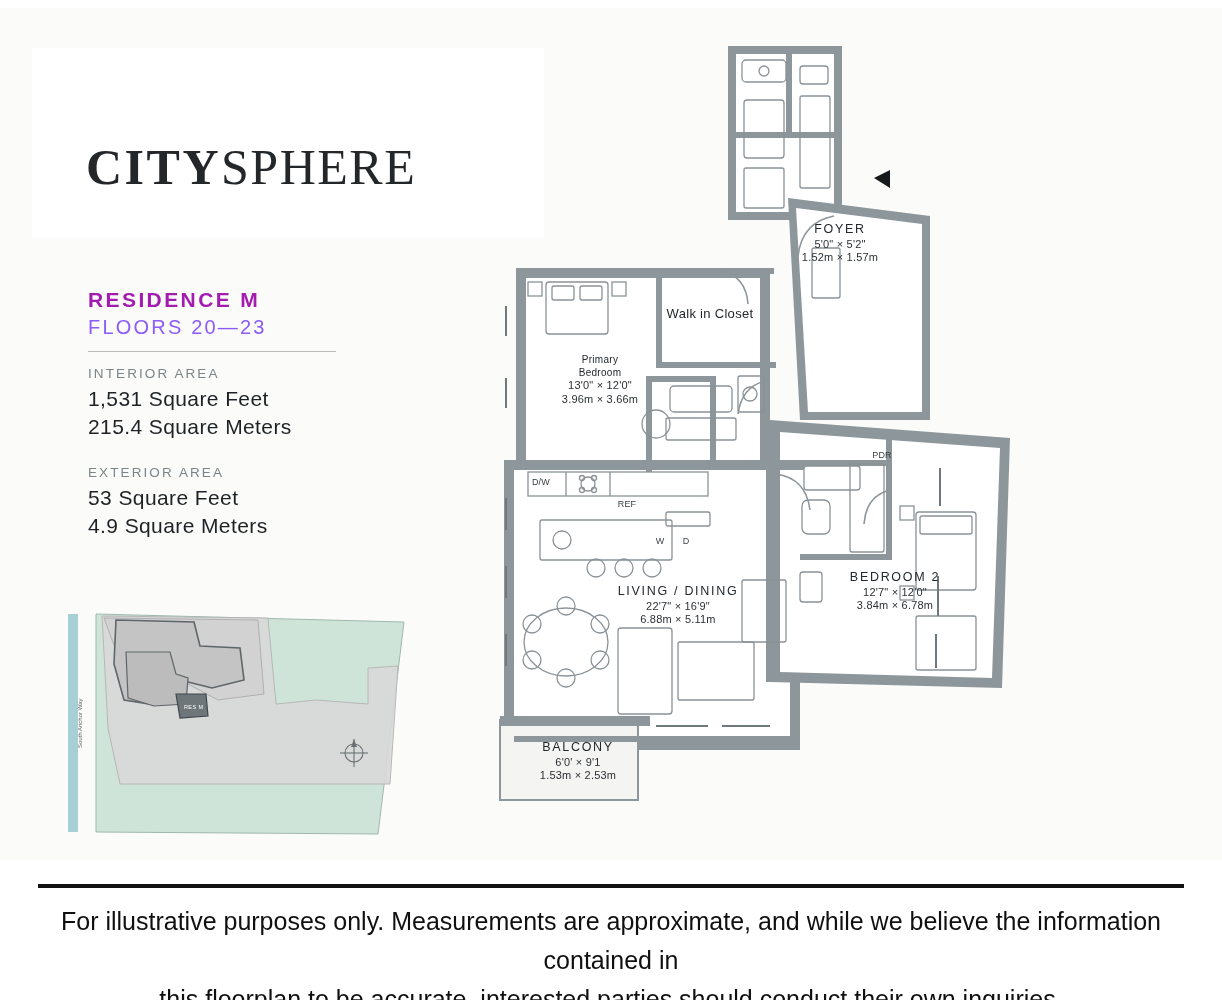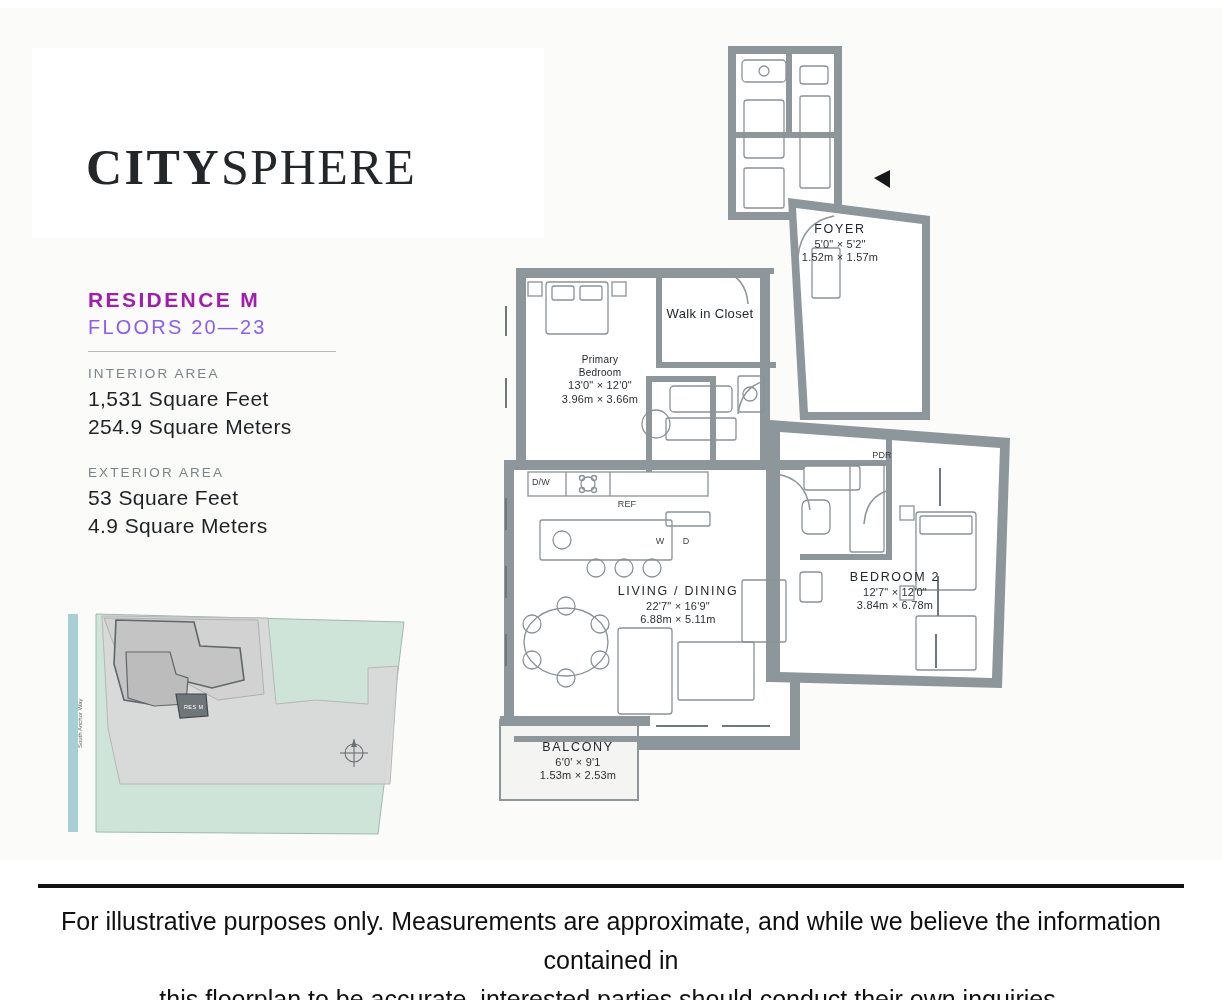--- a/index.html
+++ b/index.html
@@ -170,21 +170,21 @@
 
   <div class="logo-plate"></div>
   <div class="logo"><span class="thin">CITY</span><span class="light">SPHERE</span></div>
 
   <div class="info">
     <p class="residence-title">RESIDENCE M</p>
     <p class="floors">FLOORS  20—23</p>
     <div class="rule"></div>
     <p class="area-label">INTERIOR AREA</p>
     <p class="area-value">1,531 Square Feet</p>
-    <p class="area-value">254.9 Square Meters</p>
+    <p class="area-value">215.4 Square Meters</p>
     <div class="spacer-block"></div>
     <p class="area-label">EXTERIOR AREA</p>
     <p class="area-value">53 Square Feet</p>
     <p class="area-value">4.9 Square Meters</p>
   </div>
 
   <div class="keyplan">
     <svg width="340" height="228" viewBox="0 0 340 228" xmlns="http://www.w3.org/2000/svg">
 
       <polygon points="28,6 336,14 310,226 28,224" fill="#cfe4d9" stroke="#9fb8ae" stroke-width="1"></polygon>

